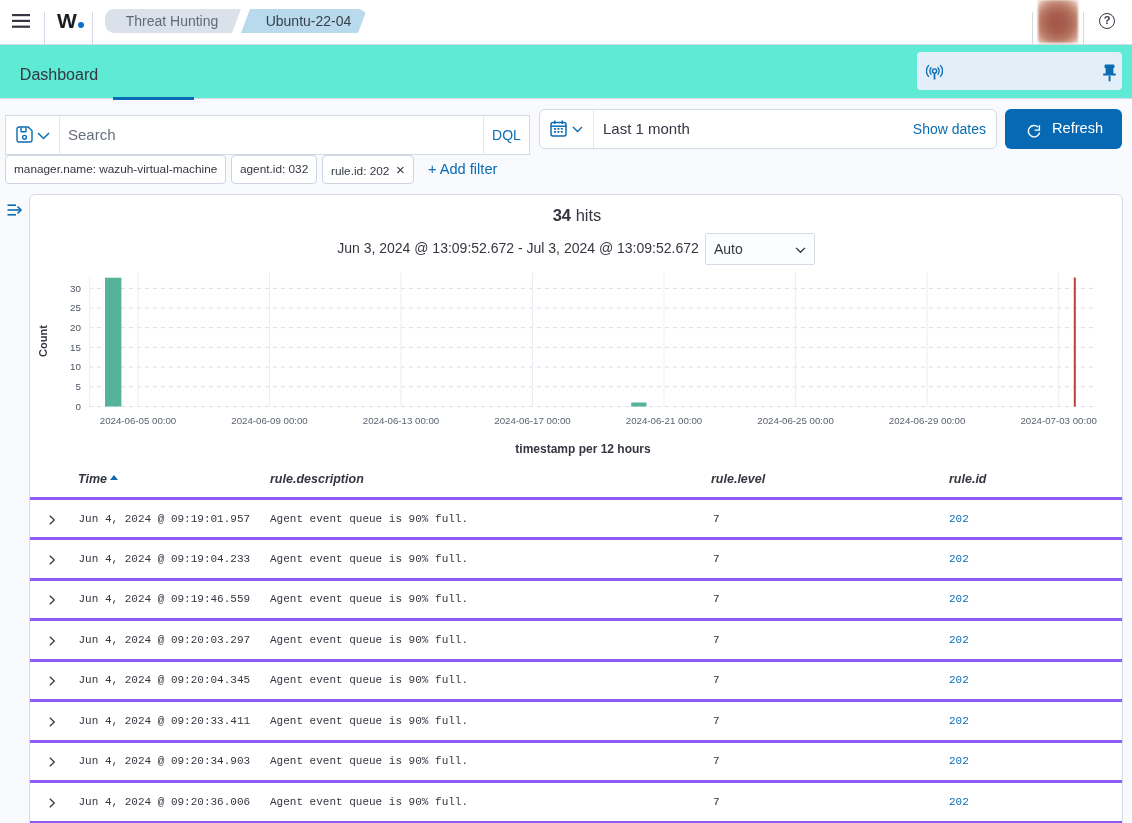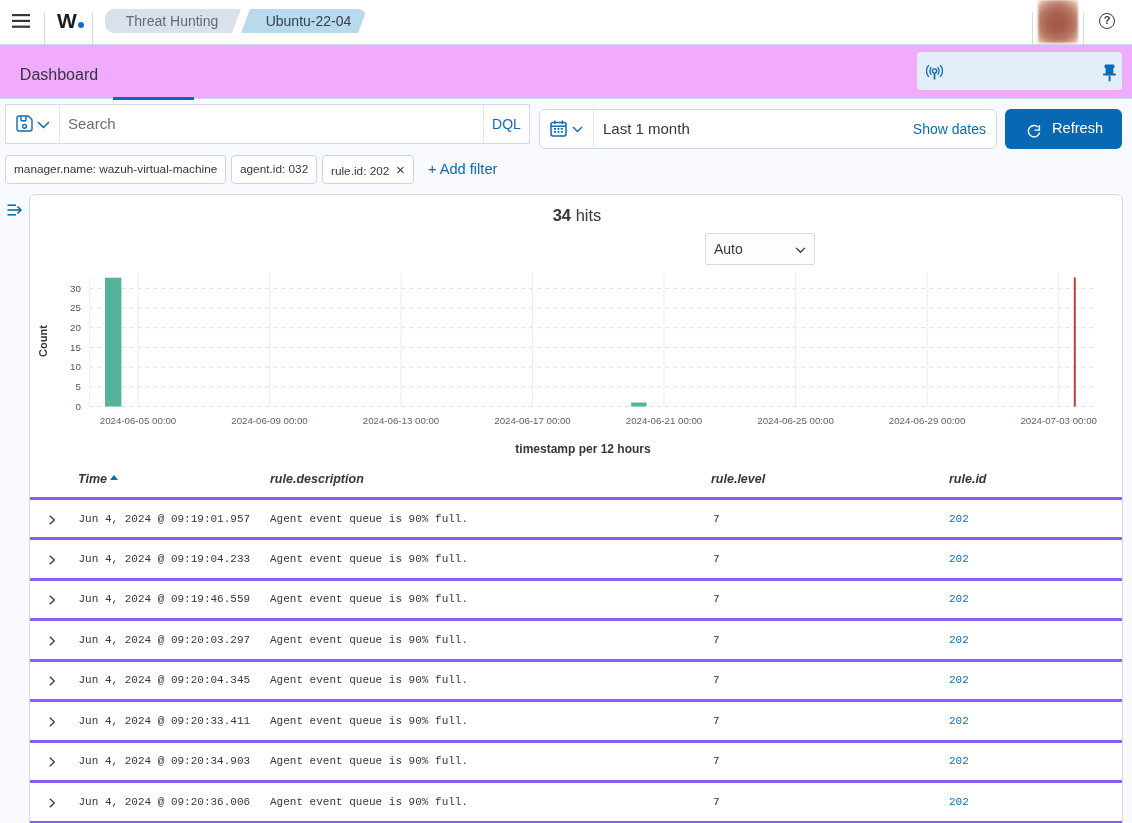--- a/index.html
+++ b/index.html
@@ -24,32 +24,32 @@
   border-radius:0 9px 9px 0;
   clip-path:polygon(9px 0, 100% 0, calc(100% - 9px) 100%, 0 100%);
   padding-left:9px; }
 #avatar { position:absolute; left:1038px; top:0px; width:40px; height:43px; filter:blur(1.2px);
   background:radial-gradient(circle at 49% 53%, #a3574b 0%, #a85f4e 30%, #b77663 55%, #cf9d8b 75%, #ecd4c9 92%, #faf2ee 100%); }
 #help { position:absolute; left:1099px; top:13px; width:16px; height:16px;
   border:1.5px solid #343741; border-radius:50%; font-size:11px; line-height:13px;
   text-align:center; color:#343741; font-weight:bold; }
 
 #tabbar { position:absolute; left:0; top:45px; width:1132px; height:54px;
-  background:#f0abfc; border-bottom:1px solid #d3dae6; }
+  background:#5eead4; border-bottom:1px solid #d3dae6; }
 .tab { position:absolute; top:2.5px; height:53px; line-height:53px; font-size:16px; text-align:center; }
 #tab1 { left:4px; width:110px; color:#343741; }
 #tab2 { left:114px; width:80px; color:#006bb4; }
 #tabline { position:absolute; left:113px; top:52px; width:81px; height:2.5px; background:#076cb3; }
 #agentbox { position:absolute; left:917px; top:7px; width:205px; height:38px;
   background:#e2eef8; border-radius:4px; }
 #agentbox .txt { position:absolute; left:35px; top:10.5px; font-size:15.6px; color:#0b6cb3;margin-top:45px; }
 
 #querybar { position:absolute; left:0; top:100px; width:1132px; height:94px;
   background:#f8fafd; }
-#searchwrap { position:absolute; left:5px; top:4px; width:525px; height:40px;
+#searchwrap { position:absolute; left:5px; top:15px; width:525px; height:40px;
   background:#fff; border:1px solid #d3dae6; border-radius:0; }
 #saveseg { position:absolute; left:0; top:0; width:54px; height:38px; border-right:1px solid #e3e8f0; }
 #searchph { position:absolute; left:62px; top:10px; font-size:15px; color:#69707d; }
 #dql { position:absolute; right:0px; top:0; width:46px; height:38px; border-left:1px solid #e3e8f0;
   color:#0b6cb3; font-size:14px; text-align:center; line-height:38px; }
 #datewrap { position:absolute; left:539px; top:9px; width:458px; height:40px;
   background:#fff; border:1px solid #d3dae6; border-radius:6px; }
 #calseg { position:absolute; left:0; top:0; width:54px; height:38px; border-right:1px solid #e3e8f0; }
 #datetxt { position:absolute; left:63px; top:10px; font-size:15px; color:#343741; }
 #showdates { position:absolute; right:10px; top:11px; font-size:14px; color:#0b6cb3; }
@@ -178,20 +178,21 @@
 
 <svg id="collapseicon" width="16" height="12" viewBox="0 0 16 12" fill="none" stroke="#0b6cb3" stroke-width="1.6">
   <line x1="0.5" y1="1.2" x2="9" y2="1.2"></line>
   <line x1="0.5" y1="6" x2="13" y2="6"></line>
   <line x1="0.5" y1="10.8" x2="9" y2="10.8"></line>
   <path d="M10.5 2.5 L14 6 L10.5 9.5" stroke-width="1.6"></path>
 </svg>
 
 <div id="panel">
   <div id="hits"><b>34</b> hits</div>
+  <div id="daterange">Jun 3, 2024 @ 13:09:52.672 - Jul 3, 2024 @ 13:09:52.672</div>
   <div id="autosel">
     <span>Auto</span>
     <svg class="abs" style="left:89px;top:13px" width="11" height="7" viewBox="0 0 12 8" fill="none" stroke="#343741" stroke-width="1.6">
       <path d="M1 1 L6 6 L11 1"></path>
     </svg>
   </div>
   <svg id="chart" width="1092" height="264" viewBox="0 0 1092 264">
 
     <g stroke="#d8dee8" stroke-width="1" stroke-dasharray="4 4">
       <line x1="59" y1="211.5" x2="1067" y2="211.5"></line>

